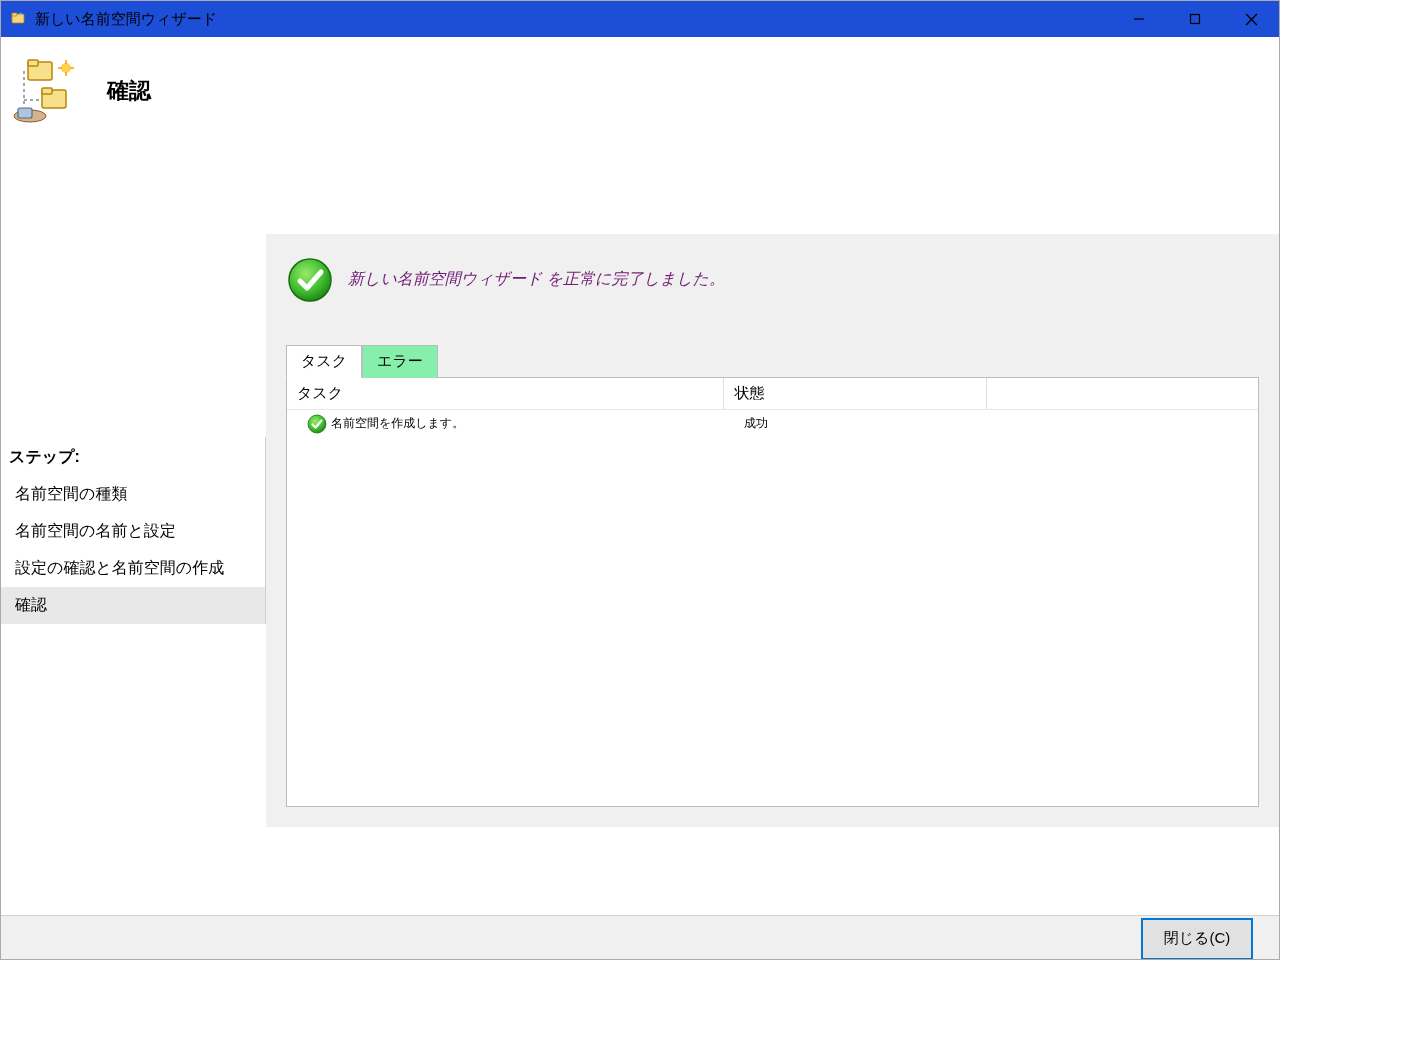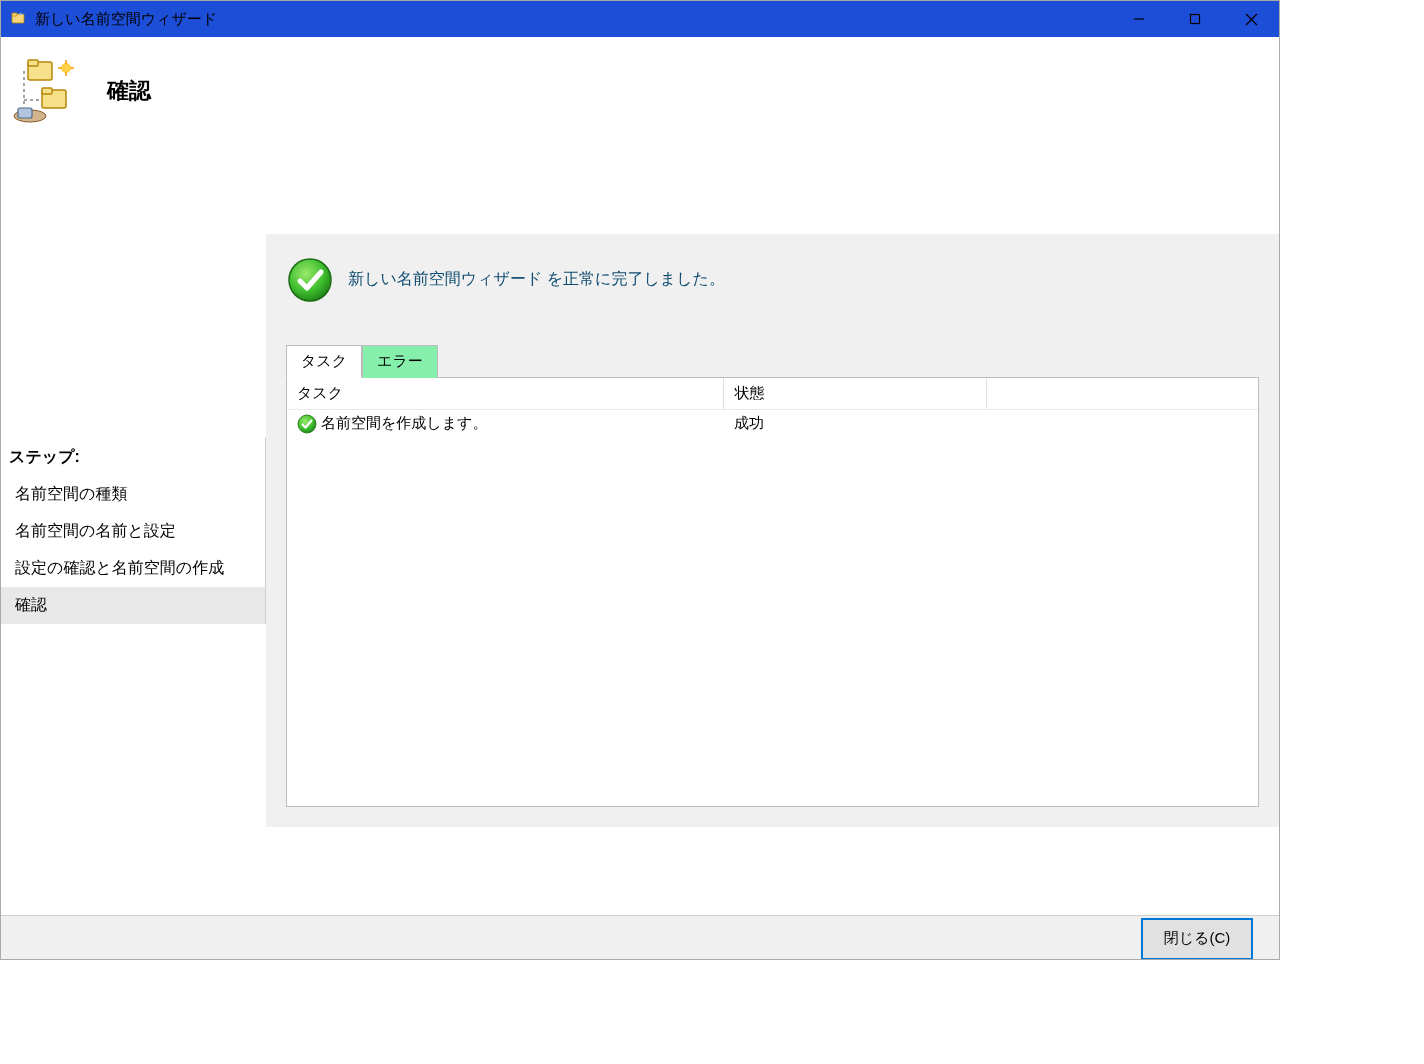--- a/index.html
+++ b/index.html
@@ -112,21 +112,22 @@
       align-items: center;
       margin-bottom: 40px;
     }
     .status-icon {
       width: 48px;
       height: 48px;
       margin-right: 14px;
     }
     .status-text {
       font-size: 16px;
-      color: #0c4a6e;
+      color: #701a75;
+      font-style: italic;
     }
     
     .tabs {
       display: flex;
     }
     .tab {
       padding: 6px 14px;
       font-size: 15px;
       background: #86efac;
       border: 1px solid #bcbcbc;
@@ -157,22 +158,22 @@
       padding: 6px 10px;
       border-right: 1px solid #e0e0e0;
       border-bottom: 1px solid #e8e8e8;
       color: #000;
       background: #fff;
     }
     .table th:last-child {
       border-right: none;
     }
     .table td {
-      padding: 4px 10px;
-      font-size: 15px;
+      padding: 4px 20px;
+      font-size: 12px;
       color: #000;
       vertical-align: middle;
     }
     .row-icon {
       display: inline-flex;
       width: 20px;
       height: 20px;
       vertical-align: middle;
       margin-right: 4px;
     }

